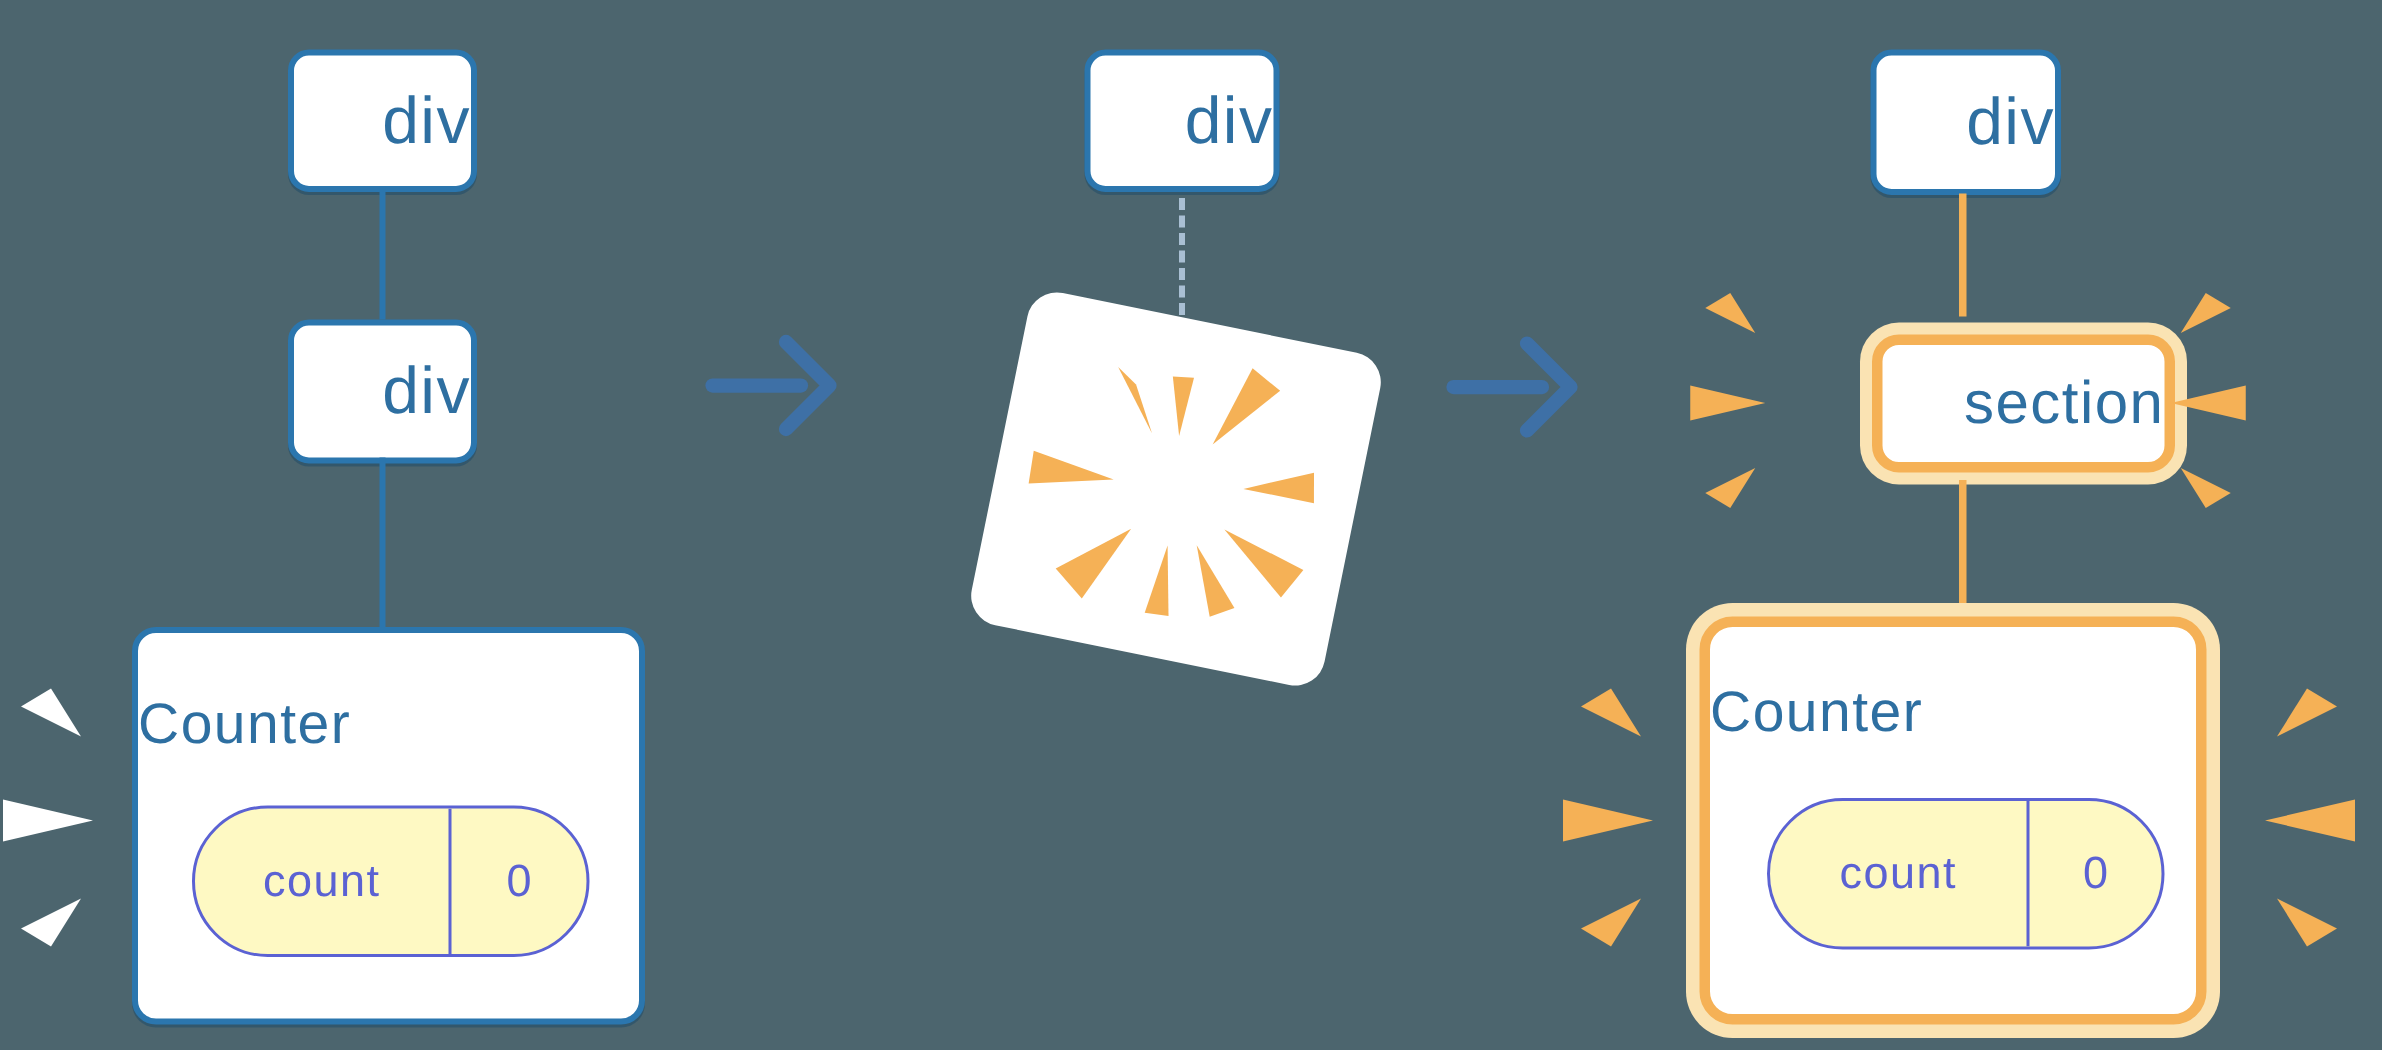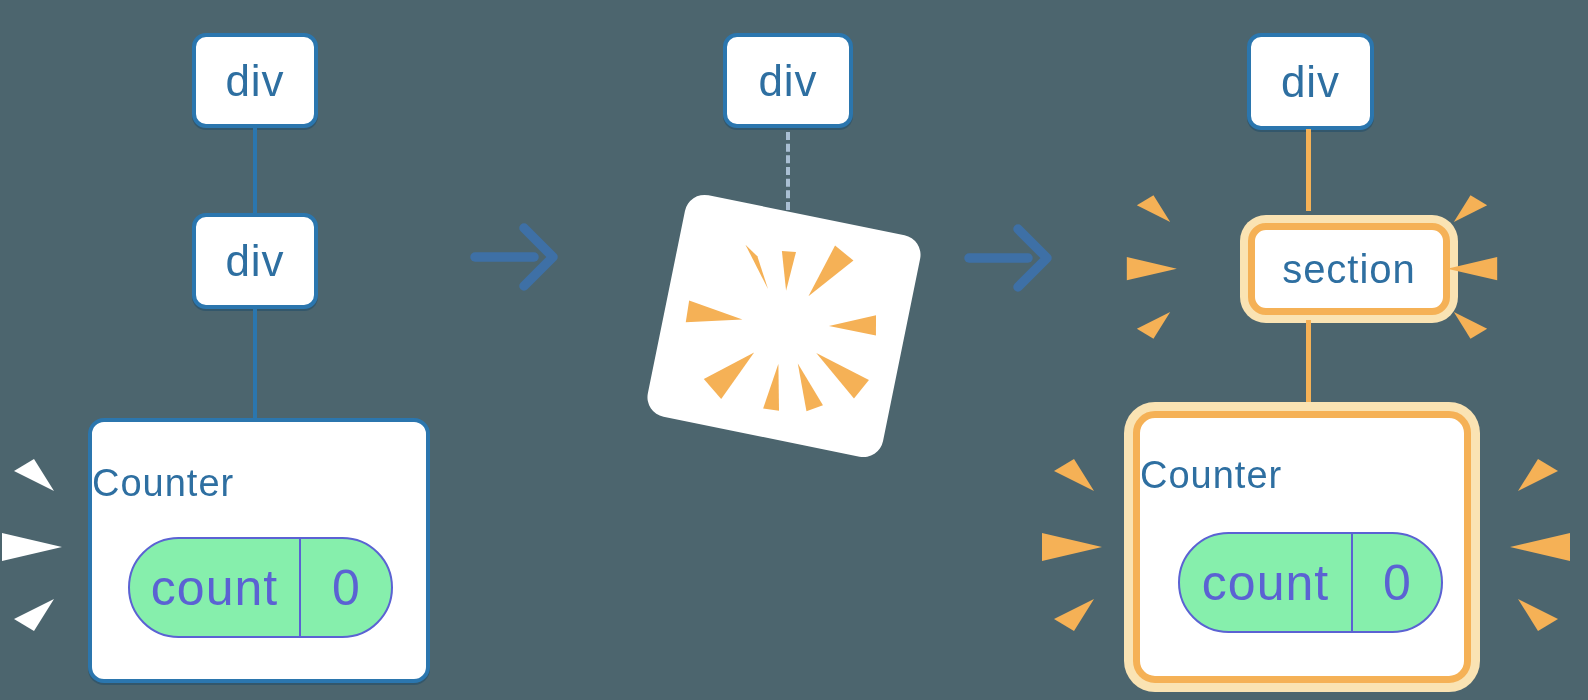--- a/index.html
+++ b/index.html
@@ -8,21 +8,21 @@
     background:var(--background,#4c656e);
     width:1588px;height:700px;overflow:hidden;
   }
   .canvas{position:relative;width:1588px;height:700px;background:var(--background,#4c656e);}
 
   
   .tag-box{
     position:absolute;background:#fff;
     border:4px solid var(--blue-border,#2b76ae);
     border-radius:14px;
-    display:flex;align-items:center;justify-content:center;
+    display:flex;align-items:center;justify-content:flex-end;
     color:var(--blue-text,#2e6fa1);
     font-size:44px;font-weight:500;letter-spacing:1px;
     box-shadow:0 2px 0 rgba(22,70,104,.45);
   }
   .tag-box.orange{
     border:7px solid var(--orange,#f5b156);
     box-shadow:0 0 0 8px var(--cream,#fae3b3);
     border-radius:18px;
     font-size:40px;
   }
@@ -39,23 +39,23 @@
   }
   .component-title{
     text-align:left;
     color:var(--blue-text,#2e6fa1);
     font-size:38px;font-weight:500;letter-spacing:1px;
   }
   
   .state-pill{
     position:absolute;display:flex;
     border:2.5px solid var(--indigo,#5b62d3);
-    border-radius:60px;background:#86efac;
+    border-radius:60px;background:#fef9c3;
     color:var(--indigo,#5b62d3);
-    font-size:50px;overflow:hidden;
+    font-size:30px;overflow:hidden;
   }
   .pill-key{flex:1;display:flex;align-items:center;justify-content:center;letter-spacing:1px;}
   .pill-value{display:flex;align-items:center;justify-content:center;border-left:2.5px solid var(--indigo,#5b62d3);}
 
   
   .edge-v{position:absolute;width:4px;}
   .edge-v.blue{background:var(--blue-border,#2b76ae);}
   .edge-v.orange{background:var(--orange,#f5b156);width:5px;}
   .edge-v.dashed{
     width:0;background:transparent;

